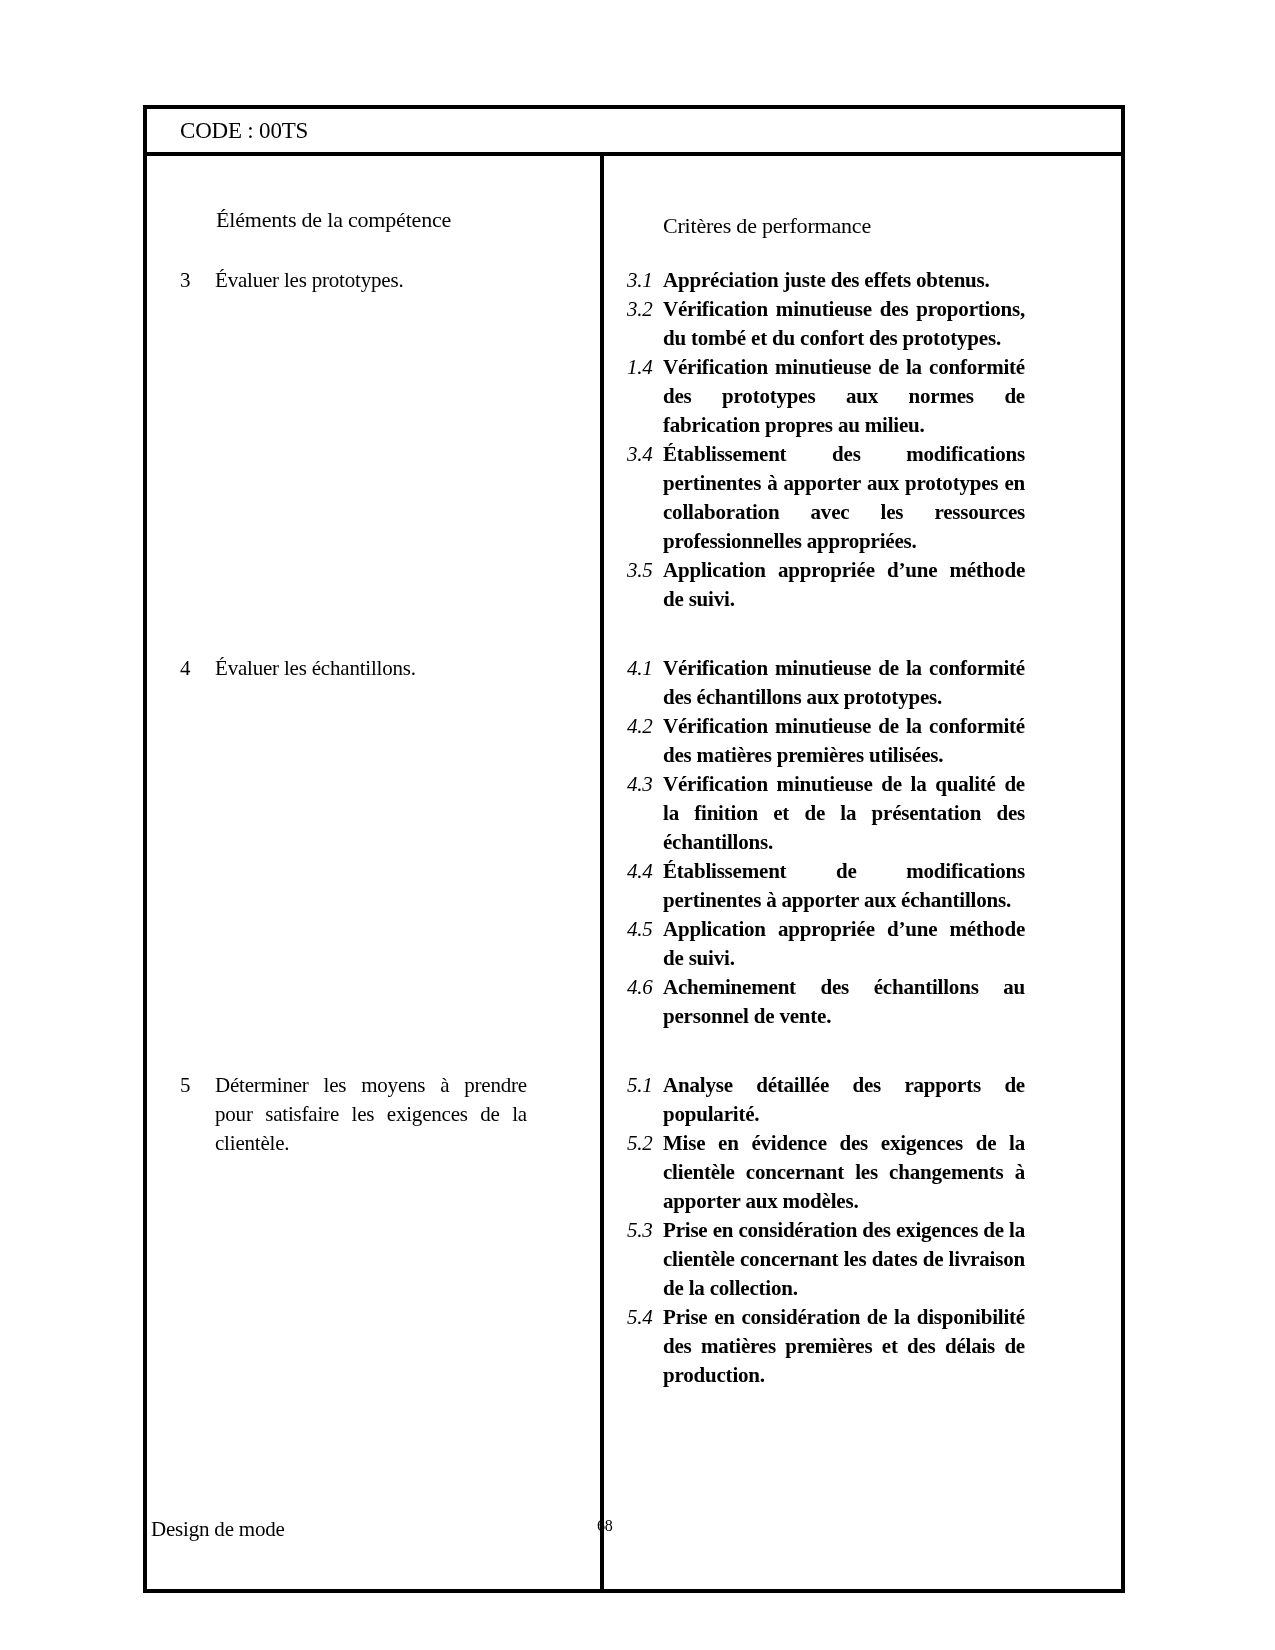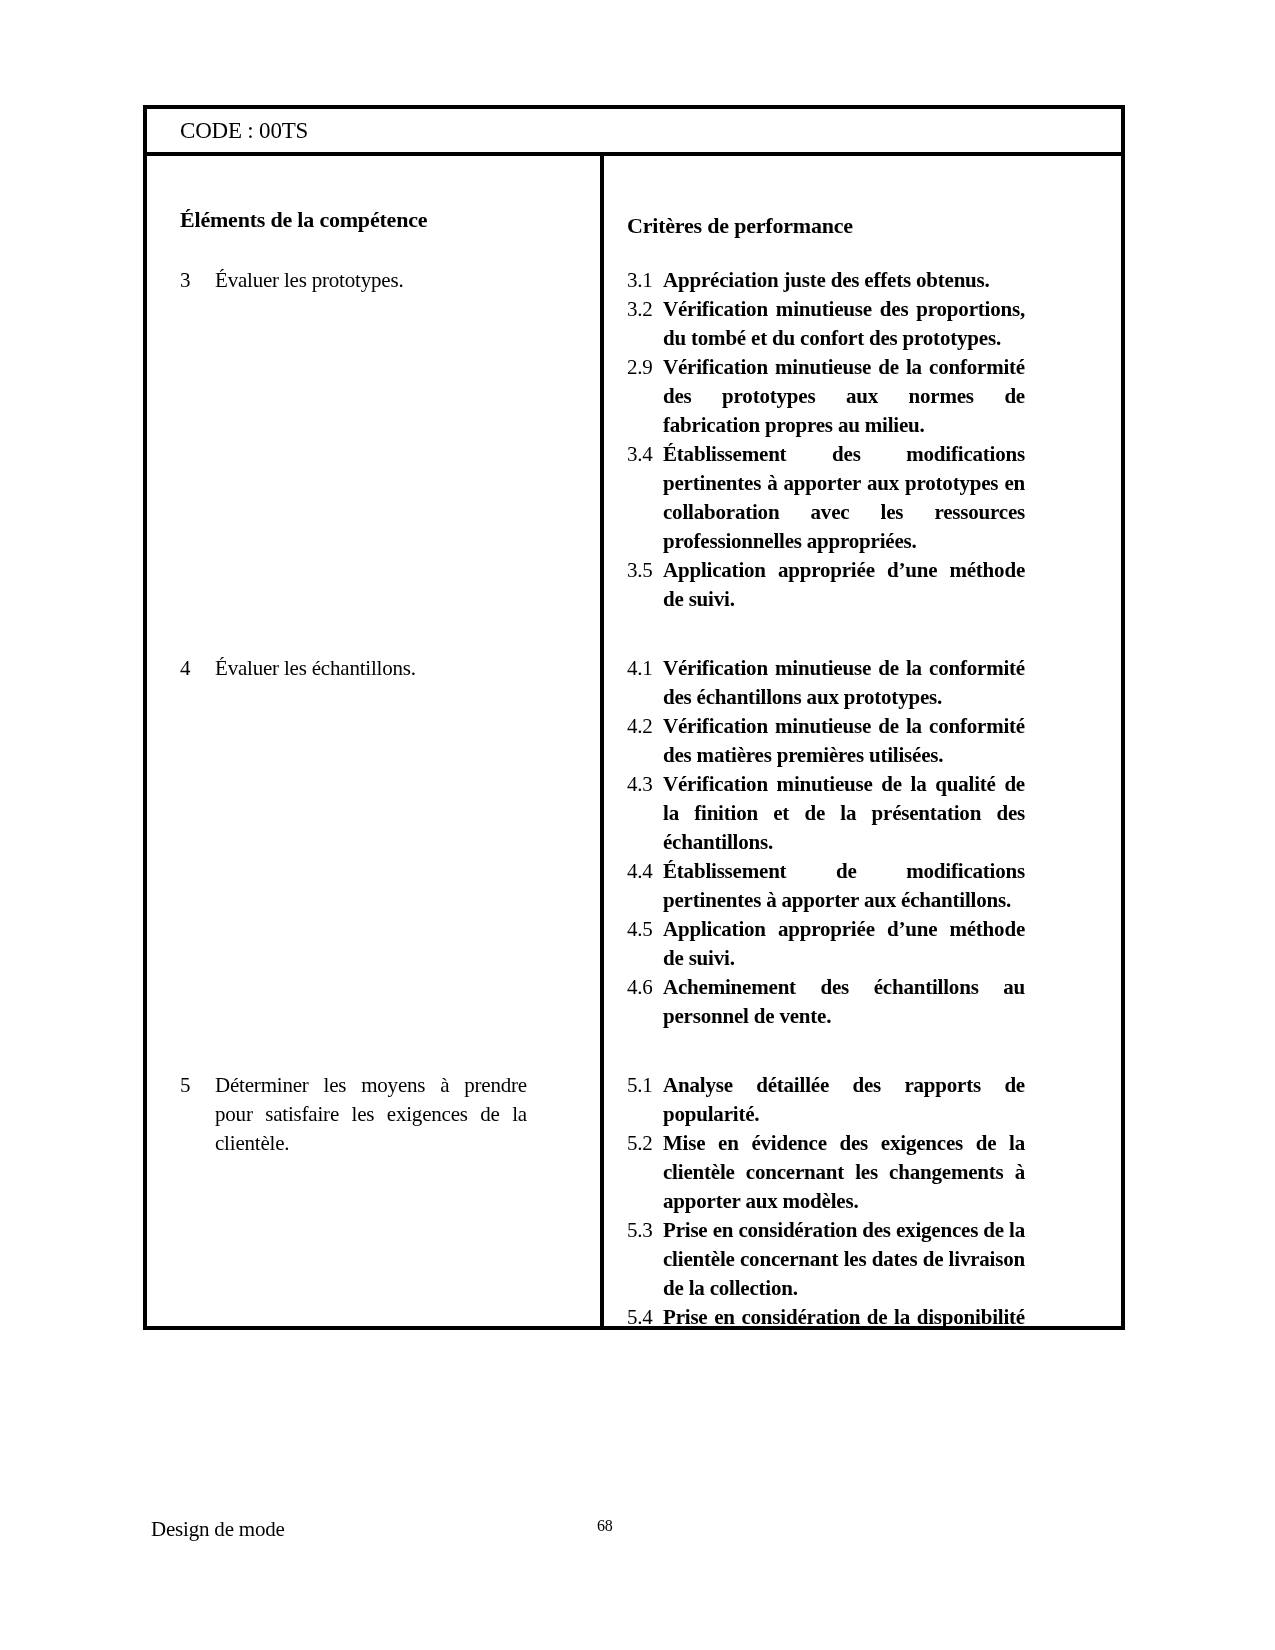--- a/index.html
+++ b/index.html
@@ -7,21 +7,21 @@
     width: 1275px; height: 1650px;
     background: #ffffff;
     color: #000000;
     font-family: "Liberation Serif", "DejaVu Serif", serif;
     position: relative;
     letter-spacing: -0.2px;
   }
   .doc-table {
     position: absolute;
     left: 143px; top: 105px;
-    width: 982px; height: 1225px;
+    width: 982px; height: 1488px;
     border: 4px solid #000;
     background: #fff;
   }
   .code-row {
     height: 47px;
     border-bottom: 4px solid #000;
     padding: 9px 0 0 33px;
     font-size: 23px;
   }
   .content {
@@ -31,23 +31,24 @@
   }
   .divider {
     position: absolute;
     left: 453px; top: 0; bottom: 0;
     width: 4px;
     background: #000;
   }
   .col-headers {
     display: flex;
     margin-top: 50px;
-    font-weight: bold;
+    font-weight: normal;
     font-size: 22px;
     line-height: 27px;
+    padding-left: 36px;
   }
   .col-headers .left-h {
     width: 457px;
     padding-left: 33px;
   }
   .col-headers .right-h {
     padding-left: 23px;
     margin-top: 6px;
   }
   #groups { margin-top: 27px; }
@@ -62,21 +63,21 @@
     flex: 1;
     padding-left: 23px;
   }
   .item, .crit { display: flex; align-items: flex-start; }
   .num {
     flex: none;
     font-size: 21px;
     line-height: 29px;
   }
   .item .num { width: 35px; }
-  .crit .num { width: 36px; }
+  .crit .num { width: 36px; font-style: italic; }
   .txt {
     font-size: 21px;
     line-height: 29px;
     text-align: justify;
   }
   .left-txt { width: 312px; }
   .right-txt { width: 362px; font-weight: bold; }
   .footer-title {
     position: absolute;
     left: 151px; top: 1517px;
@@ -112,21 +113,21 @@
           <div class="right-cell">
             <div class="crit">
               <span class="num">3.1</span>
               <div class="txt right-txt">Appréciation juste des effets obtenus.</div>
             </div>
             <div class="crit">
               <span class="num">3.2</span>
               <div class="txt right-txt">Vérification minutieuse des proportions, du tombé et du confort des prototypes.</div>
             </div>
             <div class="crit">
-              <span class="num">2.9</span>
+              <span class="num">1.4</span>
               <div class="txt right-txt">Vérification minutieuse de la conformité des prototypes aux normes de fabrication propres au milieu.</div>
             </div>
             <div class="crit">
               <span class="num">3.4</span>
               <div class="txt right-txt">Établissement des modifications pertinentes à apporter aux prototypes en collaboration avec les ressources professionnelles appropriées.</div>
             </div>
             <div class="crit">
               <span class="num">3.5</span>
               <div class="txt right-txt">Application appropriée d’une méthode de suivi.</div>
             </div>

